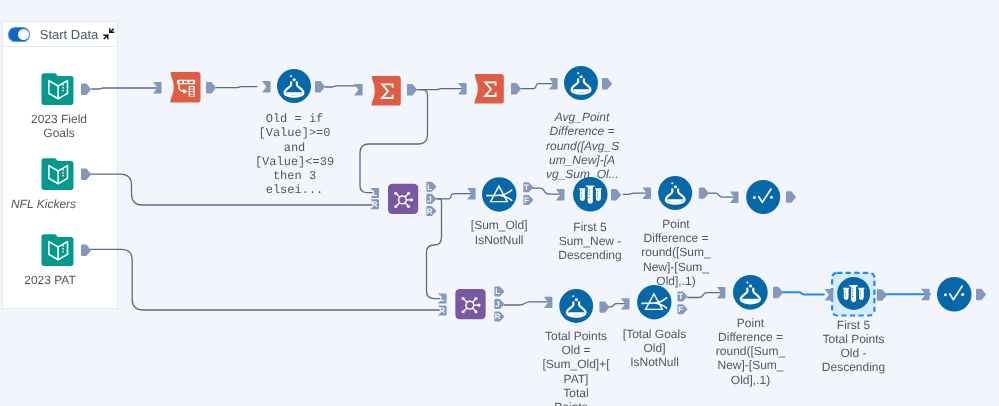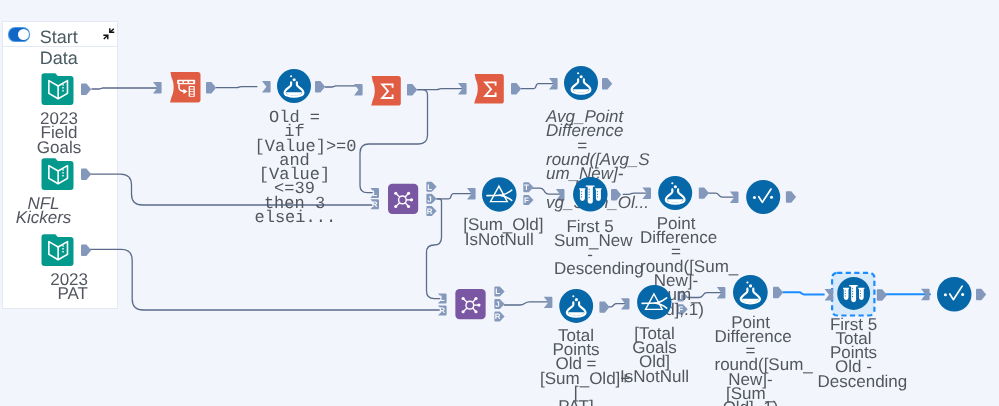--- a/index.html
+++ b/index.html
@@ -1,26 +1,26 @@
 <!DOCTYPE html>
 <html><head>
 <meta charset="utf-8">
 <style>
   html,body{margin:0;padding:0;}
   body{width:999px;height:406px;background:#f2f6fc;font-family:"Liberation Sans",sans-serif;overflow:hidden;position:relative;
        -webkit-font-smoothing:antialiased;text-rendering:geometricPrecision;}
   #stage{position:absolute;left:0;top:0;width:999px;height:406px;}
   #links{position:absolute;left:0;top:0;width:999px;height:406px;pointer-events:none;}
   .node{position:absolute;}
-  .lbl{position:absolute;text-align:center;color:#53565f;font-size:17px;line-height:14.3px;white-space:pre-line;}
+  .lbl{position:absolute;text-align:center;color:#53565f;font-size:12px;line-height:14.3px;white-space:pre-line;}
   #startpanel{position:absolute;left:2.4px;top:21.1px;width:116.1px;height:288.1px;background:#fff;border:1px solid #e2e8f4;box-sizing:border-box;}
   #panelhdr{position:absolute;left:0;top:0;width:100%;height:24.6px;border-bottom:1px solid #e2e8f4;box-sizing:border-box;}
   .toggle{position:absolute;left:5.3px;top:6.1px;width:20.7px;height:12.6px;border-radius:6.3px;background:#1267c6;box-shadow:0 0 0 1.1px #4d9ae8;box-sizing:border-box;}
   .toggle .knob{position:absolute;right:0.8px;top:0.8px;width:11px;height:11px;border-radius:50%;background:#fff;box-sizing:border-box;}
-  .ptitle{position:absolute;left:36.4px;top:5.2px;font-size:18px;color:#4a5a61;}
+  .ptitle{position:absolute;left:36.4px;top:5.2px;font-size:13px;color:#4a5a61;}
   svg{display:block;overflow:visible;}
   .ic{position:absolute;}
 </style>
 </head>
 <body>
 
 <div id="stage">
 
   <div id="startpanel">
     <div id="panelhdr">
@@ -237,21 +237,21 @@
           <path fill="#039a8d" d="M0 10 a9 9 0 0 1 9-9 h34 l8 8.5 h40 a9 9 0 0 1 9 9 v72.5 a9 9 0 0 1-9 9 H9 a9 9 0 0 1-9-9 Z"></path>
           <path fill="none" stroke="#ffffff" stroke-width="5" stroke-linejoin="round" d="M52 40.5 L23 23.8 V63.5 L52 80.6 L81.2 63.5 V23.8 Z"></path>
           <path fill="none" stroke="#ffffff" stroke-width="5" stroke-linejoin="round" d="M52 40.5 V80.6"></path>
           <g fill="#ffffff">
             <rect x="65" y="35" width="4.6" height="4.6"></rect>
             <rect x="65" y="44" width="4.6" height="4.6"></rect>
             <rect x="65" y="53" width="4.6" height="4.6"></rect>
           </g>
         </svg>
       </div>
-      <div class="lbl" style="left: 28px; top: 273px; width: 60px; text-align: right;">2023 PAT</div>
+      <div class="lbl" style="left: 20px; top: 273px; width: 60px;">2023 PAT</div>
       <div class="node" style="left: 170.3px; top: 72.3px; width: 30.5px; height: 30.6px;">
         <svg width="30.5" height="30.6" viewBox="0 0 100 100">
           <path fill="#e05c42" d="M1.5 0 H91 a9 9 0 0 1 9 9 v82 a9 9 0 0 1 -9 9 H0 l5 -18 C9 74 12 63 12 50 C12 37 9 26 5 18 Z"></path>
           <path fill="none" stroke="#ffffff" stroke-width="5.2" stroke-linecap="butt" d="M29.6 40 V50 a12.5 12.5 0 0 0 12.5 12.5 h4"></path>
           <path fill="#ffffff" d="M44 54.5 L57.5 63.5 L44 72 Z"></path>
           <g fill="#ffffff">
             <rect x="23.4" y="25.4" width="59.1" height="14.7" rx="3"></rect>
             <rect x="61.1" y="45.6" width="20.2" height="35.7" rx="3"></rect>
           </g>
           <g fill="#e05c42">

